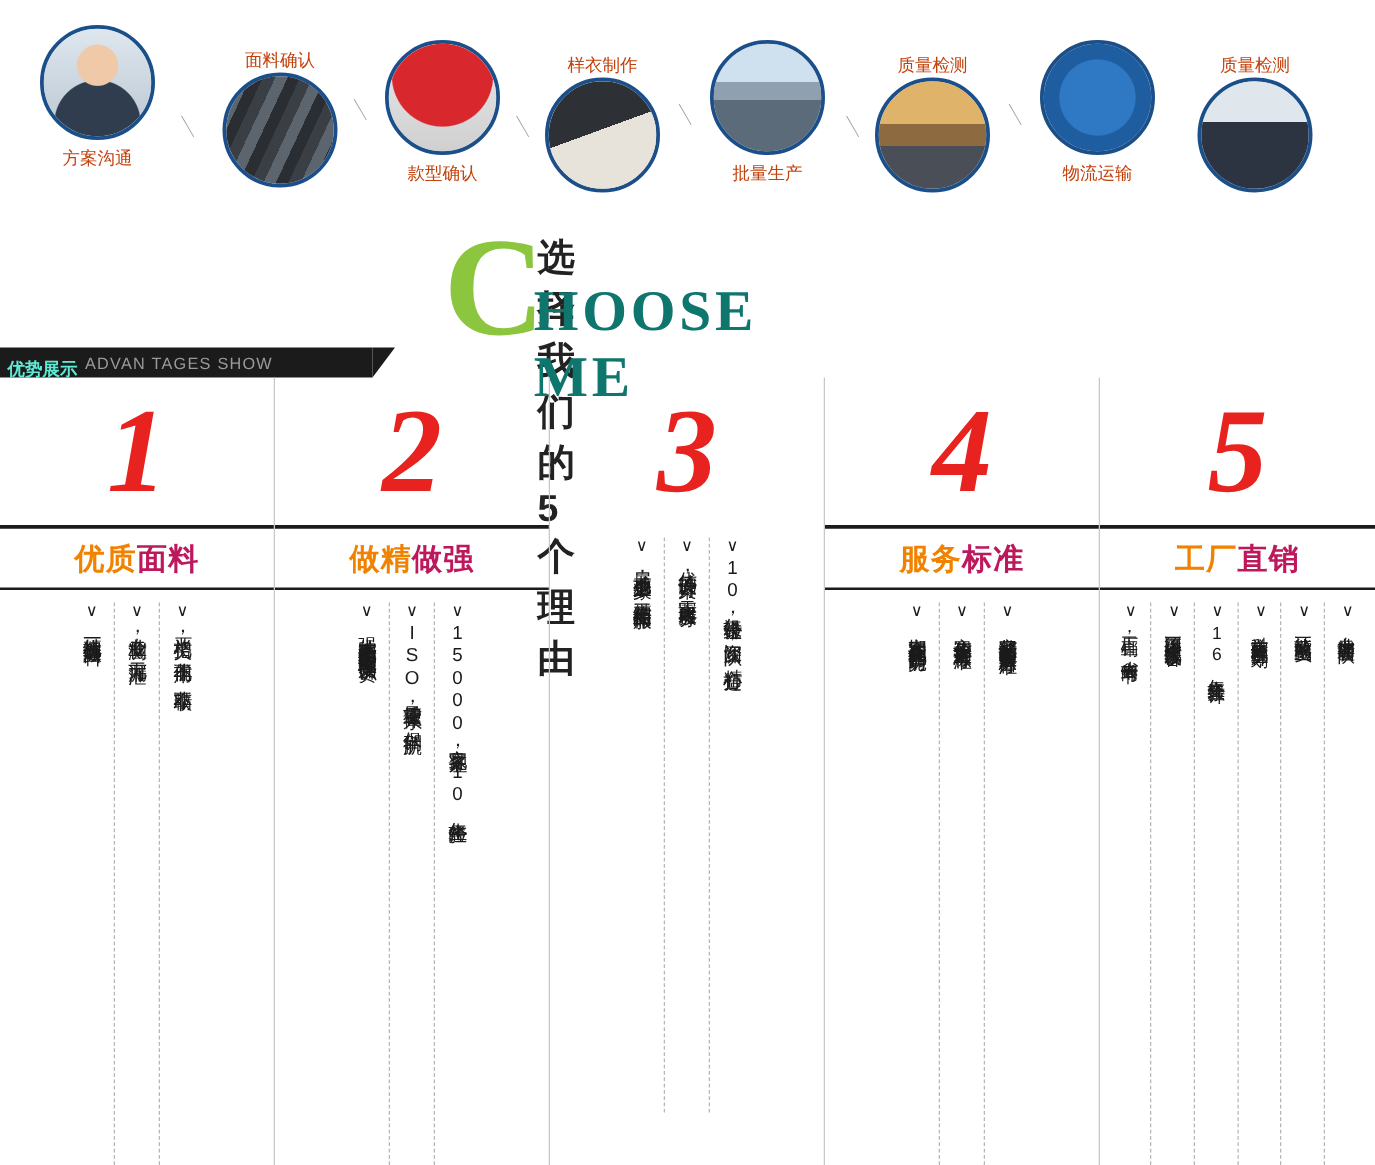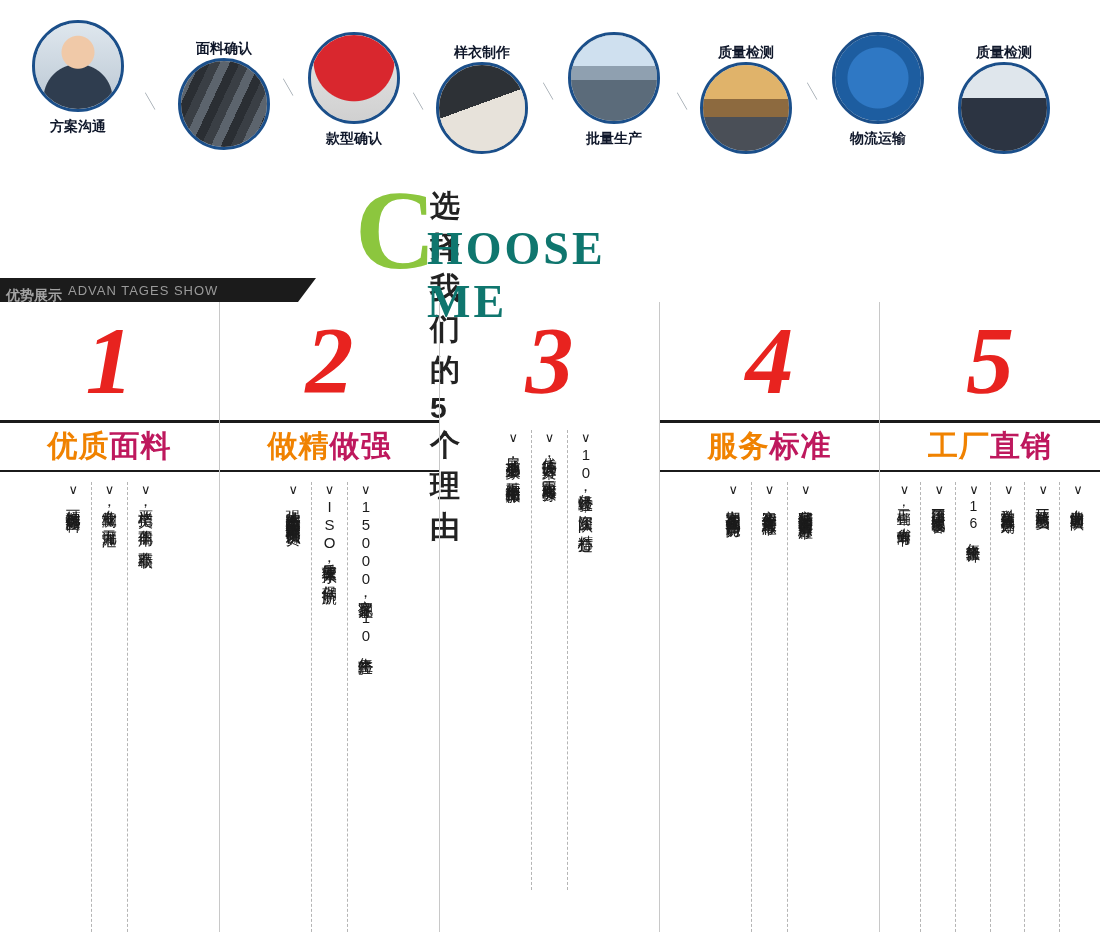--- a/index.html
+++ b/index.html
@@ -29,24 +29,23 @@
     width: 92px; height: 92px;
     border-radius: 50%;
     border: 3px solid #1b4f8a;
     margin: 0 auto;
     overflow: hidden;
     position: relative;
     background: #cfd6dd;
   }
   .proc-label {
     font-size: 14px;
-    color: #0f172a;
+    color: #c2410c;
     margin-top: 6px;
     white-space: nowrap;
-    font-weight: bold;
   }
   .proc-label.above {
     position: absolute;
     top: -24px;
     left: 50%;
     transform: translateX(-50%);
   }
   .proc-arrow {
     position: absolute;
     font-size: 22px;
@@ -126,21 +125,21 @@
     padding-left: 6px;
   }
   .blackbar::after {
     content: "";
     position: absolute;
     left: 298px; top: 0;
     width: 0; height: 0;
     border-top: 24px solid #1b1b1b;
     border-right: 18px solid transparent;
   }
-  .bb-cn { color: #a3a3a3; font-size: 14px; font-weight: 700; margin-top: 12px; }
+  .bb-cn { color: #5eead4; font-size: 14px; font-weight: 700; margin-top: 12px; }
   .bb-en { color: #9a9a9a; font-size: 13px; margin-left: 6px; letter-spacing: 1px; }
 
   
   .cols {
     display: flex;
     width: 1100px;
   }
   .col {
     width: 220px;
     position: relative;
@@ -163,21 +162,21 @@
     color: #e8231f;
   }
 
   .title-cell {
     height: 52px;
     display: flex;
     align-items: center;
     justify-content: center;
     border-top: 3px solid #1b1b1b;
     border-bottom: 2px solid #1b1b1b;
-    font-size: 30px;
+    font-size: 24px;
     font-weight: 700;
     letter-spacing: 1px;
   }
   .t-orange { color: #f08200; }
   .t-black { color: #be185d; font-family: Liberation Mono, monospace; }
 
   
   .bullets {
     display: flex;
     flex-direction: row-reverse;

